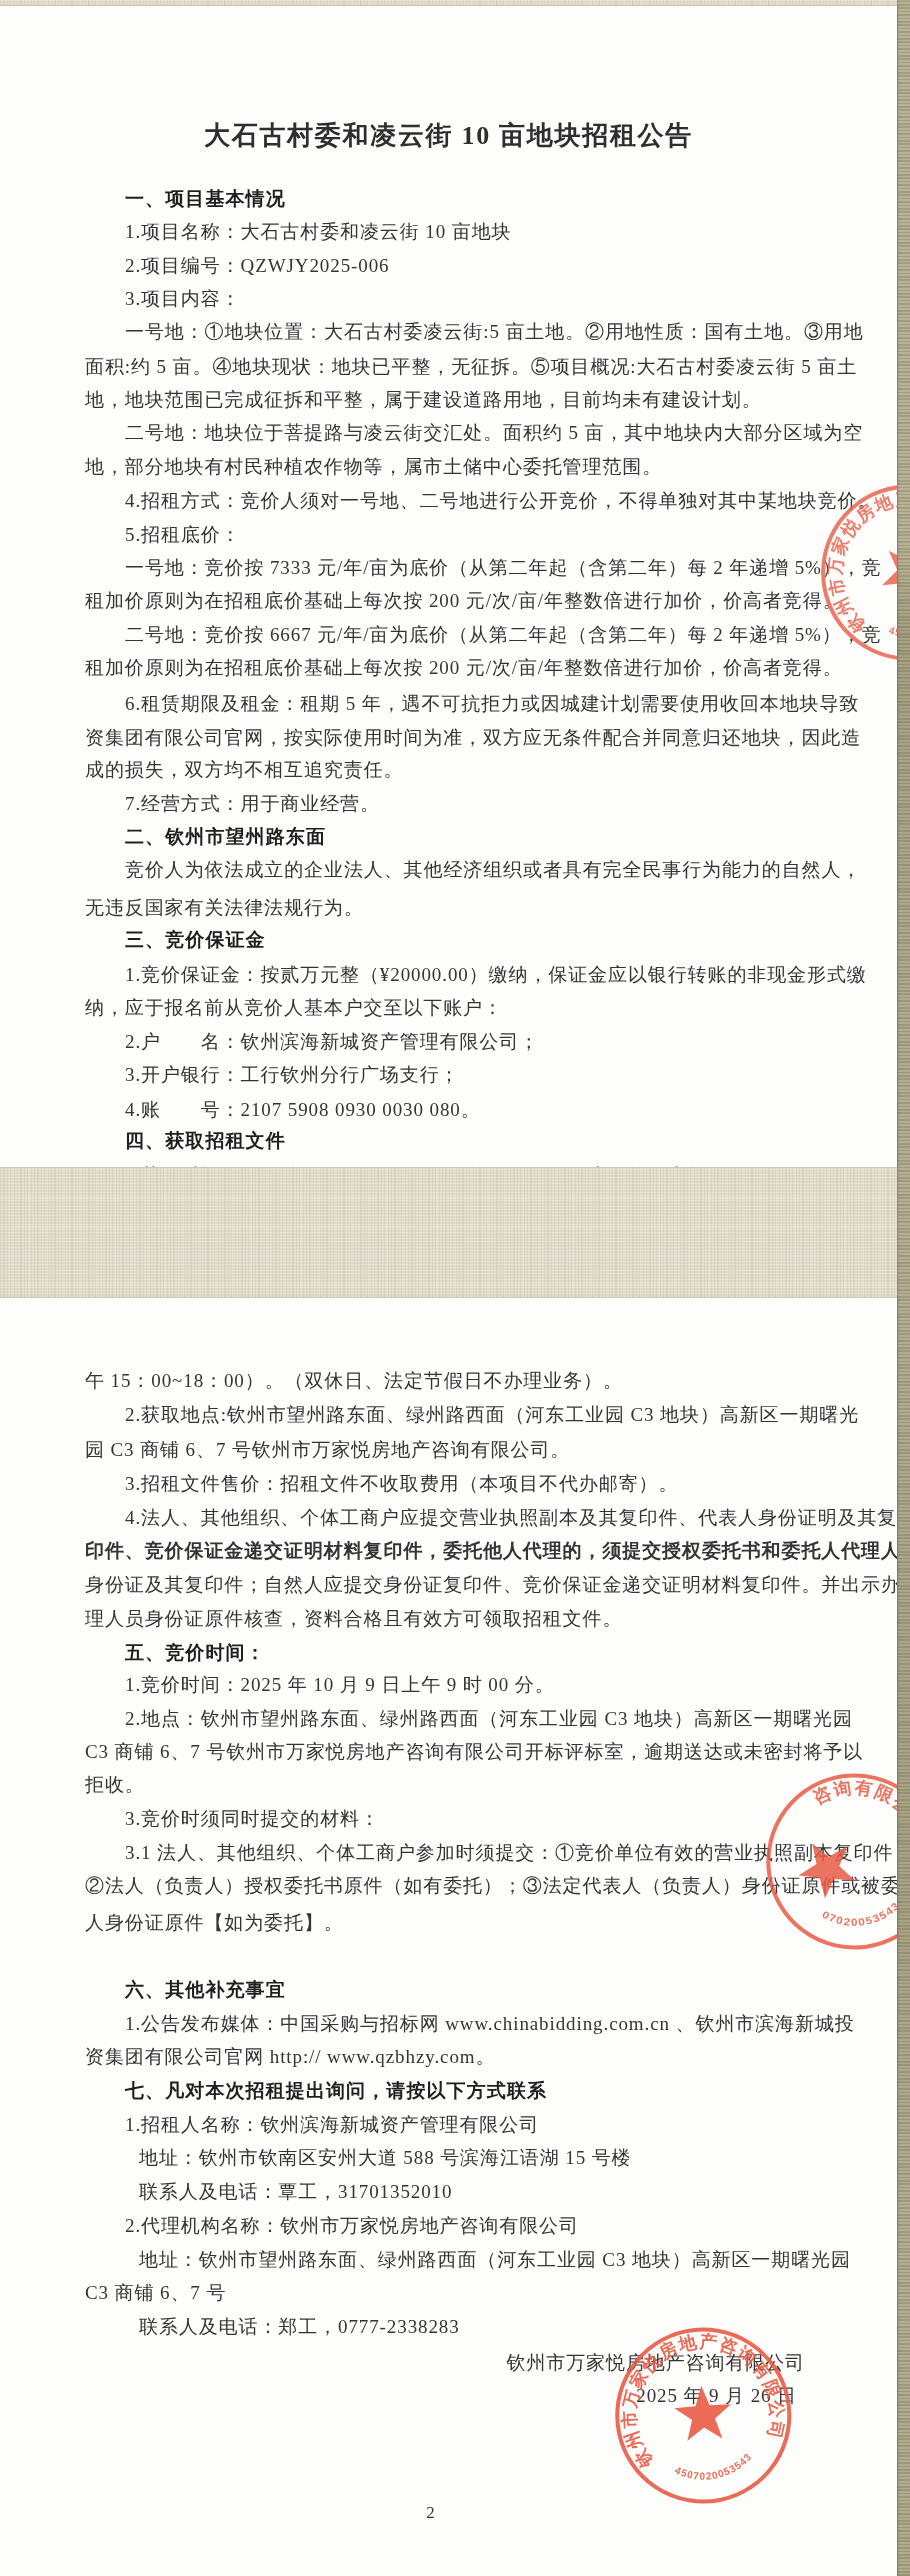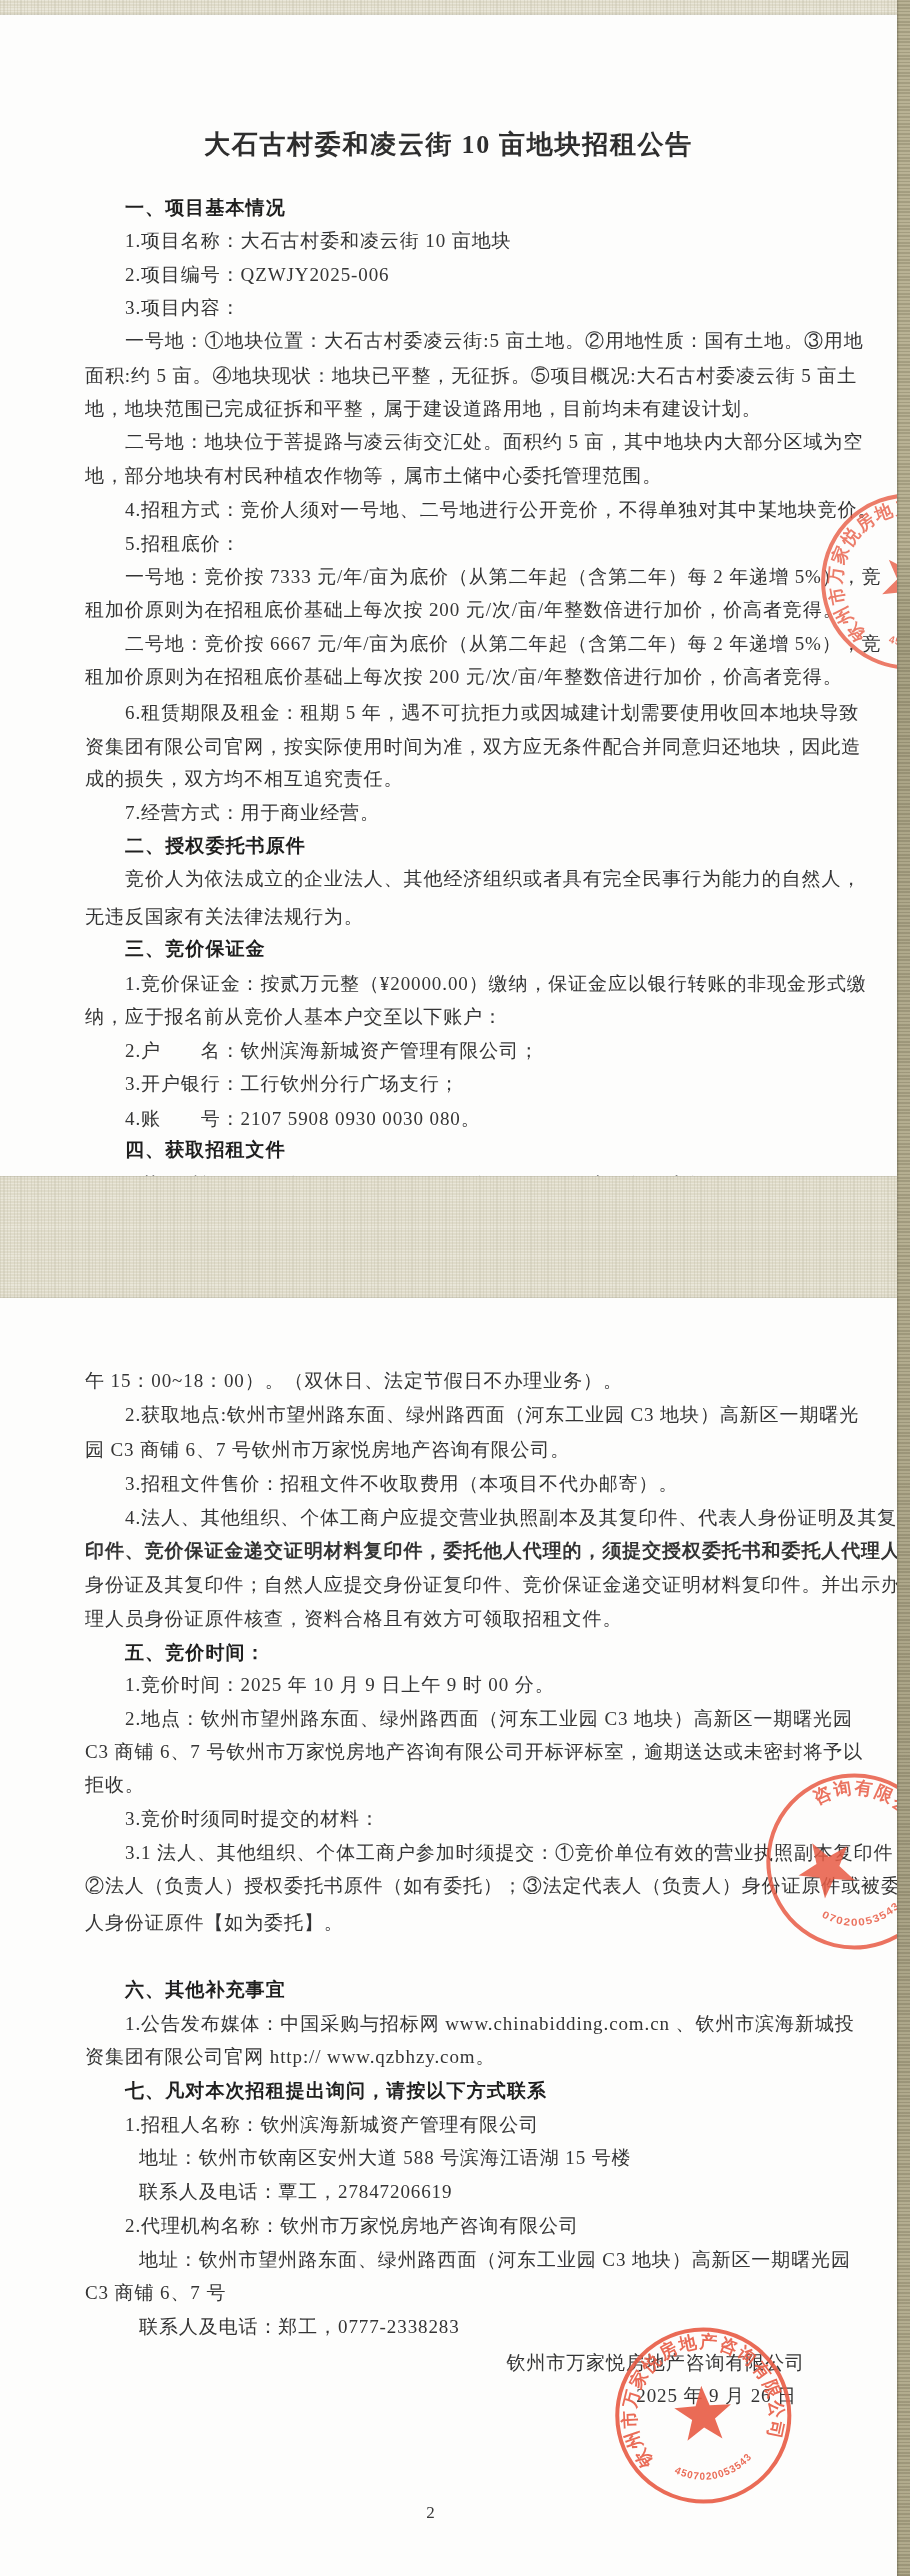--- a/index.html
+++ b/index.html
@@ -17,21 +17,21 @@
     background-image:
       linear-gradient(180deg,#dcd8c6 0px,#dcd8c6 545px,#c7c3ae 631px,#cfcbb8 889px,#d9d5c3 1205px,#cdc9b6 1606px,#c9c5b2 1893px,#d7d3c1 2238px,#d2ceba 2576px),
       repeating-linear-gradient(0deg, rgba(120,115,95,.22) 0 1.7px, rgba(255,255,255,.25) 1.7px 3.4px);
     background-blend-mode:multiply;
     box-shadow:inset 1.1px 0 1.7px rgba(80,75,60,.35);
   }
   .page{
     position:absolute;left:0;width:897px;background:#fdfdfc;overflow:hidden;
     box-shadow:0 0 2.3px rgba(90,85,70,.35);
   }
-  #page1{top:15px;height:1161px;}
+  #page1{top:6px;height:1161px;}
   #page2{top:1298px;height:1278px;}
   .doc-title{
     position:absolute;left:0;width:100%;text-align:center;
     font-size:26px;font-weight:700;color:#2e2e2e;letter-spacing:1.7px;white-space:nowrap;
   }
   .line{
     position:absolute;white-space:nowrap;color:#343434;
     font-size:19px;letter-spacing:0.9px;line-height:26px;
   }
   .line.heading{
@@ -64,21 +64,21 @@
     <div class="line" style="top: 482px; left: 125px;">4.招租方式：竞价人须对一号地、二号地进行公开竞价，不得单独对其中某地块竞价。</div>
     <div class="line" style="top: 516px; left: 125px;">5.招租底价：</div>
     <div class="line" style="top: 549px; left: 125px;">一号地：竞价按 7333 元/年/亩为底价（从第二年起（含第二年）每 2 年递增 5%），竞</div>
     <div class="line" style="top: 582px; left: 85px;">租加价原则为在招租底价基础上每次按 200 元/次/亩/年整数倍进行加价，价高者竞得。</div>
     <div class="line" style="top: 616px; left: 125px;">二号地：竞价按 6667 元/年/亩为底价（从第二年起（含第二年）每 2 年递增 5%），竞</div>
     <div class="line" style="top: 649px; left: 85px;">租加价原则为在招租底价基础上每次按 200 元/次/亩/年整数倍进行加价，价高者竞得。</div>
     <div class="line" style="top: 685px; left: 125px;">6.租赁期限及租金：租期 5 年，遇不可抗拒力或因城建计划需要使用收回本地块导致</div>
     <div class="line" style="top: 719px; left: 85px;">资集团有限公司官网，按实际使用时间为准，双方应无条件配合并同意归还地块，因此造</div>
     <div class="line" style="top: 751px; left: 85px;">成的损失，双方均不相互追究责任。</div>
     <div class="line" style="top: 785px; left: 125px;">7.经营方式：用于商业经营。</div>
-    <div class="line heading" style="top: 818px; left: 125px;">二、授权委托书原件</div>
+    <div class="line heading" style="top: 818px; left: 125px;">二、钦州市望州路东面</div>
     <div class="line" style="top: 851px; left: 125px;">竞价人为依法成立的企业法人、其他经济组织或者具有完全民事行为能力的自然人，</div>
     <div class="line" style="top: 889px; left: 85px;">无违反国家有关法律法规行为。</div>
     <div class="line heading" style="top: 921px; left: 125px; text-align: center;">三、竞价保证金</div>
     <div class="line" style="top: 956px; left: 125px;">1.竞价保证金：按贰万元整（¥20000.00）缴纳，保证金应以银行转账的非现金形式缴</div>
     <div class="line" style="top: 989px; left: 85px;">纳，应于报名前从竞价人基本户交至以下账户：</div>
     <div class="line" style="top: 1023px; left: 125px;">2.户　　名：钦州滨海新城资产管理有限公司；</div>
     <div class="line" style="top: 1056px; left: 125px;">3.开户银行：工行钦州分行广场支行；</div>
     <div class="line" style="top: 1091px; left: 125px;">4.账　　号：2107 5908 0930 0030 080。</div>
     <div class="line heading" style="top: 1122px; left: 125px;">四、获取招租文件</div>
     <div class="line" style="top: 1157px; left: 125px;">1.获取时间：2025 年 9 月 26 日至 2025 年 9 月 30 日止（每天上午 8：00~12：00，下</div>
@@ -117,21 +117,21 @@
     <div class="line" style="top: 508px; left: 125px;">3.竞价时须同时提交的材料：</div>
     <div class="line" style="top: 542px; left: 125px;">3.1 法人、其他组织、个体工商户参加时须提交：①竞价单位有效的营业执照副本复印件；</div>
     <div class="line" style="top: 575px; left: 85px;">②法人（负责人）授权委托书原件（如有委托）；③法定代表人（负责人）身份证原件或被委托</div>
     <div class="line" style="top: 612px; left: 85px;">人身份证原件【如为委托】。</div>
     <div class="line heading" style="top: 679px; left: 125px;">六、其他补充事宜</div>
     <div class="line" style="top: 713px; left: 125px;">1.公告发布媒体：中国采购与招标网 www.chinabidding.com.cn 、钦州市滨海新城投</div>
     <div class="line" style="top: 746px; left: 85px;">资集团有限公司官网 http:// www.qzbhzy.com。</div>
     <div class="line heading" style="top: 780px; left: 125px;">七、凡对本次招租提出询问，请按以下方式联系</div>
     <div class="line" style="top: 814px; left: 125px;">1.招租人名称：钦州滨海新城资产管理有限公司</div>
     <div class="line" style="top: 847px; left: 139px;">地址：钦州市钦南区安州大道 588 号滨海江语湖 15 号楼</div>
-    <div class="line" style="top: 881px; left: 139px;">联系人及电话：覃工，27847206619</div>
+    <div class="line" style="top: 881px; left: 139px;">联系人及电话：覃工，31701352010</div>
     <div class="line" style="top: 915px; left: 125px;">2.代理机构名称：钦州市万家悦房地产咨询有限公司</div>
     <div class="line" style="top: 949px; left: 139px;">地址：钦州市望州路东面、绿州路西面（河东工业园 C3 地块）高新区一期曙光园</div>
     <div class="line" style="top: 982px; left: 85px;">C3 商铺 6、7 号</div>
     <div class="line" style="top: 1016px; left: 139px;">联系人及电话：郑工，0777-2338283</div>
     <div class="line" style="top: 1052px; right: 92px;">钦州市万家悦房地产咨询有限公司</div>
     <div class="line" style="top: 1085px; right: 100px;">2025 年 9 月 26 日</div>
     <div class="seal" style="left: 757px; top: 466px; transform: rotate(-8deg);">
   <svg width="195" height="195" viewBox="-170 -170 340 340" style="opacity:0.85">
     <defs>
       <path id="ring1" d="M -96.6 67.6 A 118 118 0 1 1 96.6 67.6" fill="none"></path>

